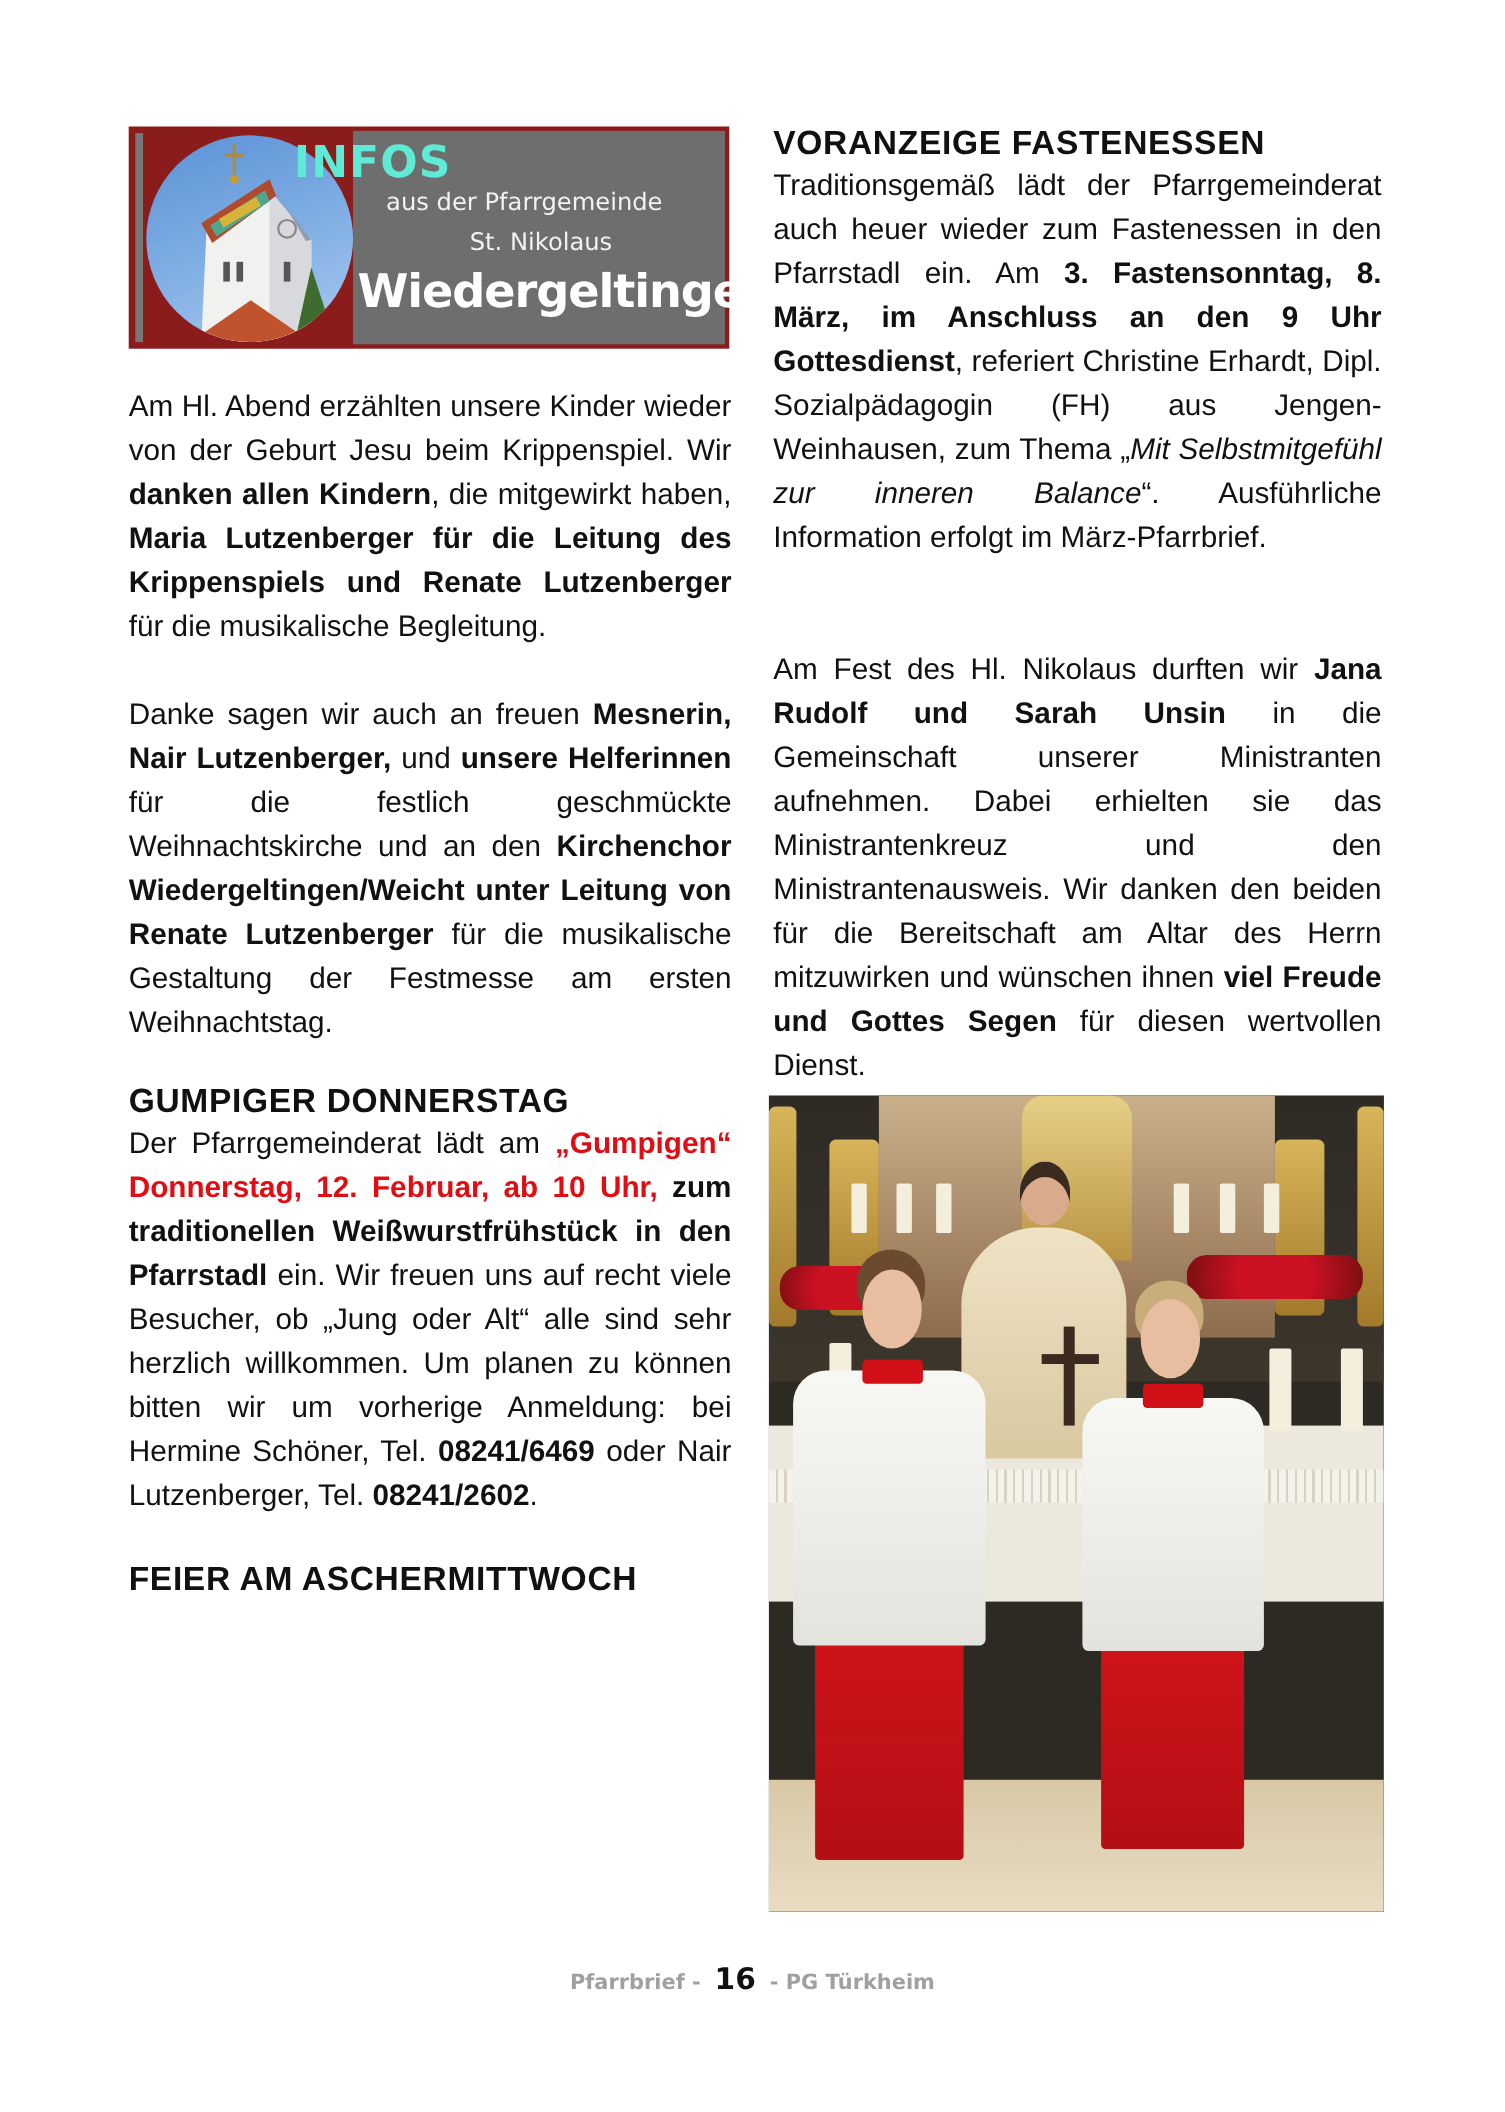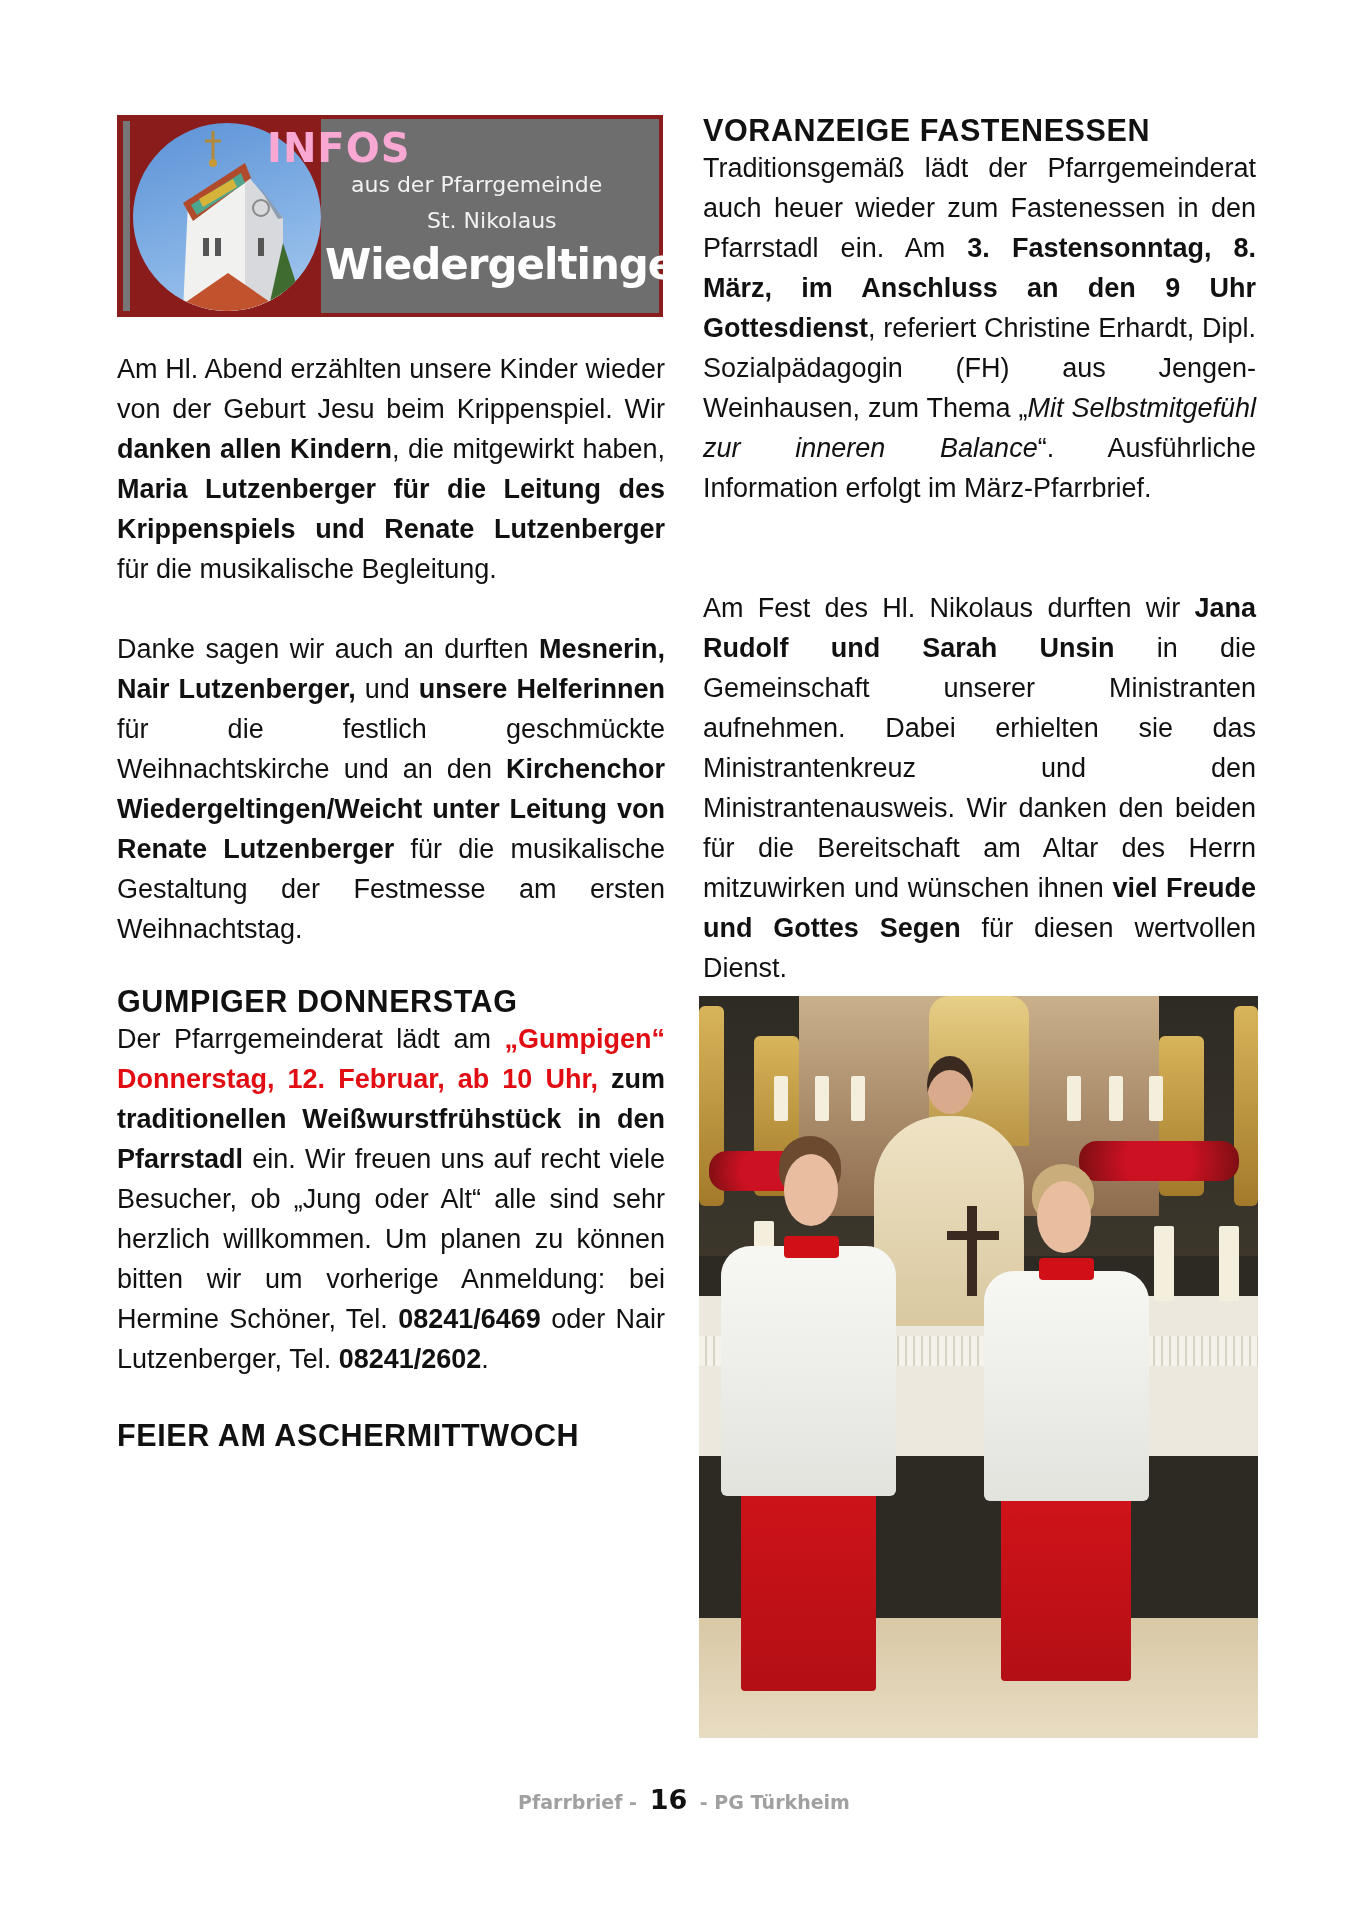--- a/index.html
+++ b/index.html
@@ -10,21 +10,21 @@
   .col-left { left: 117px; top: 115px; }
   .col-right { left: 703px; top: 112px; width: 553px; }
 
   
   .banner { position: relative; width: 546px; height: 202px; background: #8a1c1c; box-sizing: border-box; }
   .banner .strip { position: absolute; left: 6px; top: 6px; width: 7px; height: 190px; background: #777; }
   .banner .gray { position: absolute; left: 204px; top: 4px; right: 4px; bottom: 4px; background: #6e6e6e; }
   .banner .circle { position: absolute; left: 16px; top: 8px; width: 188px; height: 188px; border-radius: 50%;
     overflow: hidden; background: linear-gradient(160deg, #5b91d6 0%, #86b3e6 60%, #a9c9ee 100%); }
   .banner .title-infos { position: absolute; left: 150px; top: 10px; font-size: 40px; font-weight: bold;
-    color: #f9a8d4; letter-spacing: 1px; font-family: "DejaVu Sans", sans-serif; }
+    color: #5eead4; letter-spacing: 1px; font-family: "DejaVu Sans", sans-serif; }
   .banner .sub1 { position: absolute; left: 234px; top: 57px; font-size: 22px; color: #f2f2f2;
     font-family: "DejaVu Sans", sans-serif; font-weight: normal; }
   .banner .sub2 { position: absolute; left: 310px; top: 93px; font-size: 22px; color: #f2f2f2;
     font-family: "DejaVu Sans", sans-serif; }
   .banner .place { position: absolute; left: 208px; top: 125px; font-size: 42px; font-weight: bold; color: #ffffff;
     letter-spacing: -1px; font-family: "DejaVu Sans", sans-serif; }
 
   h2 { margin: 0; font-size: 30.5px; font-weight: bold; letter-spacing: 0.6px; line-height: 36px; color: #111; }
   p { margin: 0; font-size: 27px; line-height: 40px; text-align: justify; color: #111; }
   b { font-weight: bold; }
@@ -107,21 +107,21 @@
     </div>
     <div class="title-infos">INFOS</div>
     <div class="sub1">aus der Pfarrgemeinde</div>
     <div class="sub2">St. Nikolaus</div>
     <div class="place">Wiedergeltingen</div>
   </div>
 
   <section class="sec-herzlich">
     <p><span>Am Hl. Abend erzählten unsere Kinder wieder von der Geburt Jesu beim Krippenspiel. Wir </span><b>danken allen Kindern</b><span>, die mitgewirkt haben, </span><b>Maria Lutzenberger für die Leitung des Krippenspiels und Renate Lutzenberger</b><span> für die musikalische Begleitung.</span></p>
     <div class="para-gap"></div>
-    <p><span>Danke sagen wir auch an durften </span><b>Mesnerin, Nair Lutzenberger,</b><span>  und </span><b>unsere Helferinnen</b><span> für die festlich geschmückte Weihnachtskirche und an den </span><b>Kirchenchor Wiedergeltingen/Weicht unter Leitung von Renate Lutzenberger</b><span> für die musikalische Gestaltung der Festmesse am ersten Weihnachtstag.</span></p>
+    <p><span>Danke sagen wir auch an freuen </span><b>Mesnerin, Nair Lutzenberger,</b><span>  und </span><b>unsere Helferinnen</b><span> für die festlich geschmückte Weihnachtskirche und an den </span><b>Kirchenchor Wiedergeltingen/Weicht unter Leitung von Renate Lutzenberger</b><span> für die musikalische Gestaltung der Festmesse am ersten Weihnachtstag.</span></p>
   </section>
 
   <section class="sec-gumpig">
     <h2>GUMPIGER DONNERSTAG</h2>
     <p><span>Der Pfarrgemeinderat lädt am </span><span class="red">„Gumpigen“ Donnerstag, 12. Februar, ab 10 Uhr,</span><b> zum traditionellen Weißwurstfrühstück in den Pfarrstadl</b><span> ein. Wir freuen uns auf recht viele Besucher, ob „Jung oder Alt“ alle sind sehr herzlich willkommen. Um planen zu können bitten wir um vorherige Anmeldung: bei Hermine Schöner, Tel. </span><b>08241/6469</b><span> oder Nair Lutzenberger, Tel. </span><b>08241/2602</b><span>.</span></p>
   </section>
 
   <section class="sec-feier">
     <h2>FEIER AM ASCHERMITTWOCH</h2>
   </section>

